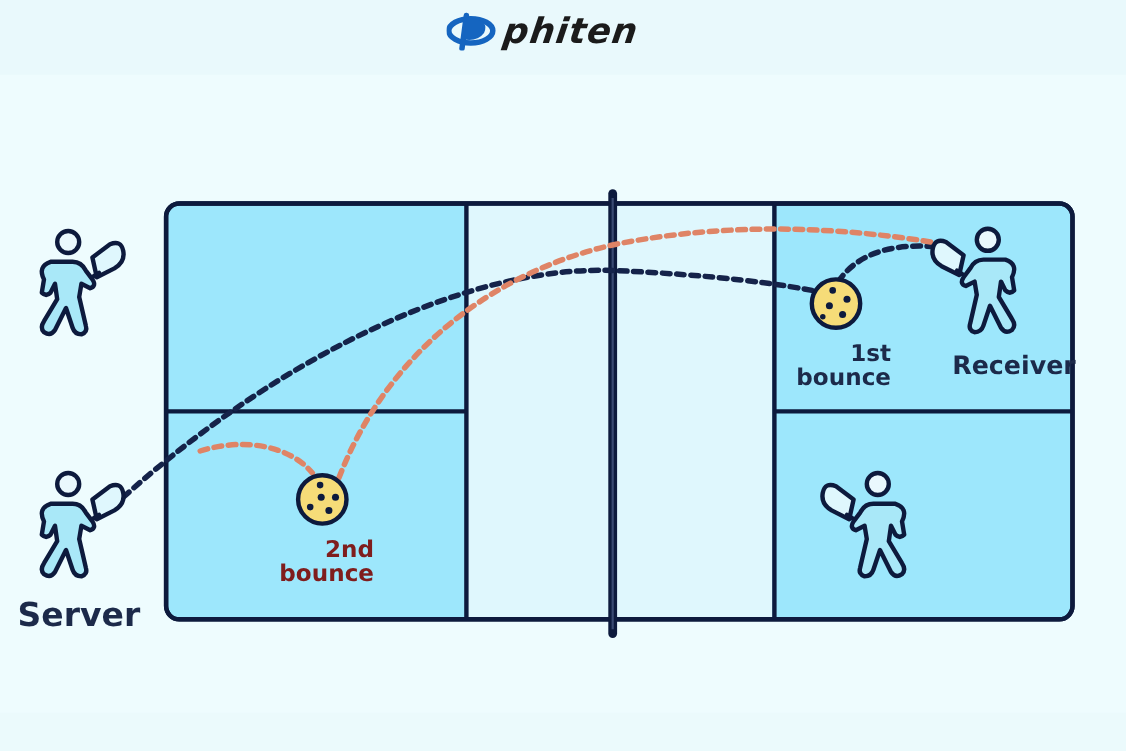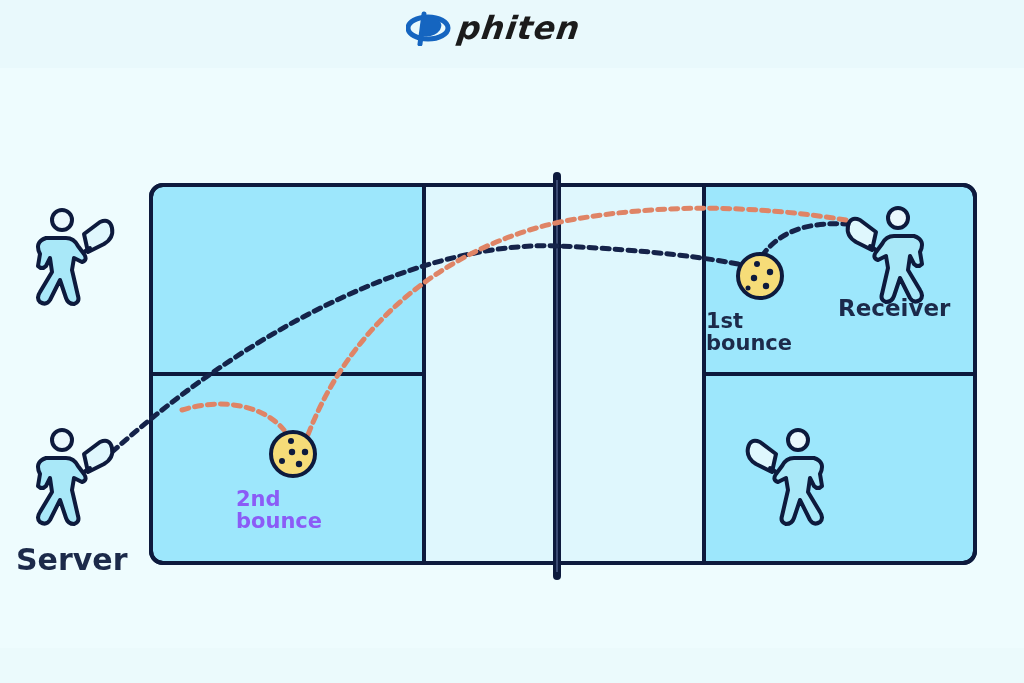--- a/index.html
+++ b/index.html
@@ -21,24 +21,24 @@
       font-size: 32px; color: #1b1b1b; letter-spacing: 1px; margin-left: 6px;
       transform: skewX(-8deg);
     }
     .footer-band {
       position: absolute; left: 0; top: 648px; width: 1024px; height: 35px;
       background: #ebfafc;
     }
     svg.diagram { position: absolute; left: 0; top: 0; }
     .label {
       position: absolute; font-family: "DejaVu Sans", sans-serif; font-weight: bold;
-      text-align: left; line-height: 1.05;
+      text-align: right; line-height: 1.05;
     }
     .label-dark { color: #1c2a4a; }
-    .label-orange { color: #8b5cf6; }
+    .label-orange { color: #7f1d1d; }
   </style>
 </head>
 <body>
 
 <div class="header-band"></div>
 
 <div class="logo">
   <svg width="46" height="36" viewBox="0 0 46 36">
     <ellipse cx="22" cy="18" rx="20" ry="11" fill="none" stroke="#1565c0" stroke-width="5"></ellipse>
     <path d="M18 4 L14 34" stroke="#1565c0" stroke-width="5" stroke-linecap="round"></path>
@@ -120,21 +120,21 @@
 
   <g transform="translate(834 460) scale(-1 1)">
     <use href="#player-right"></use>
   </g>
 </svg>
 
 <div class="label label-dark" style="left: 16px; top: 544px; width: 110px; font-size: 30px;">
   <span>Server</span>
 </div>
 
-<div class="label label-dark" style="left: 838px; top: 296px; width: 140px; font-size: 23px;">
+<div class="label label-dark" style="left: 838px; top: 321px; width: 140px; font-size: 23px;">
   <span>Receiver</span>
 </div>
 
 <div class="label label-dark" style="left: 706px; top: 310px; width: 104px; font-size: 21px;">
   <div>1st</div>
   <div>bounce</div>
 </div>
 
 <div class="label label-orange" style="left: 236px; top: 488px; width: 104px; font-size: 21px;">
   <div>2nd</div>

